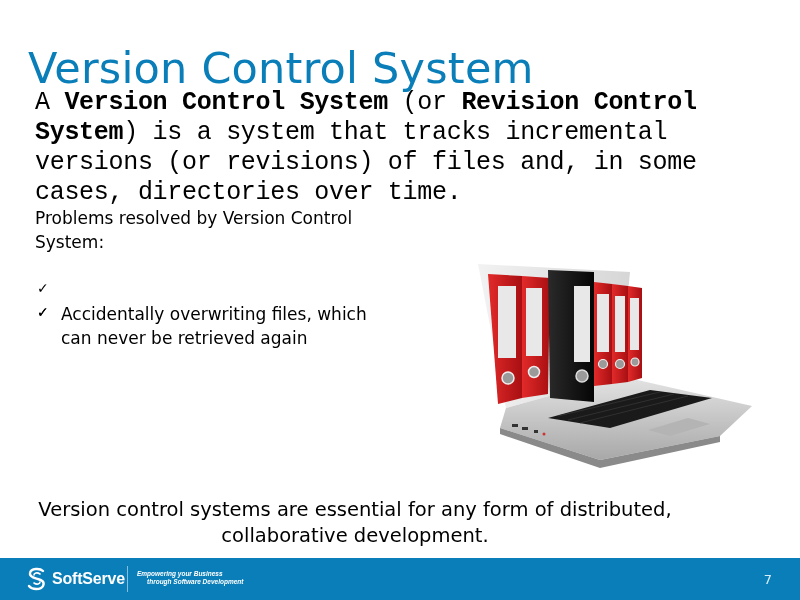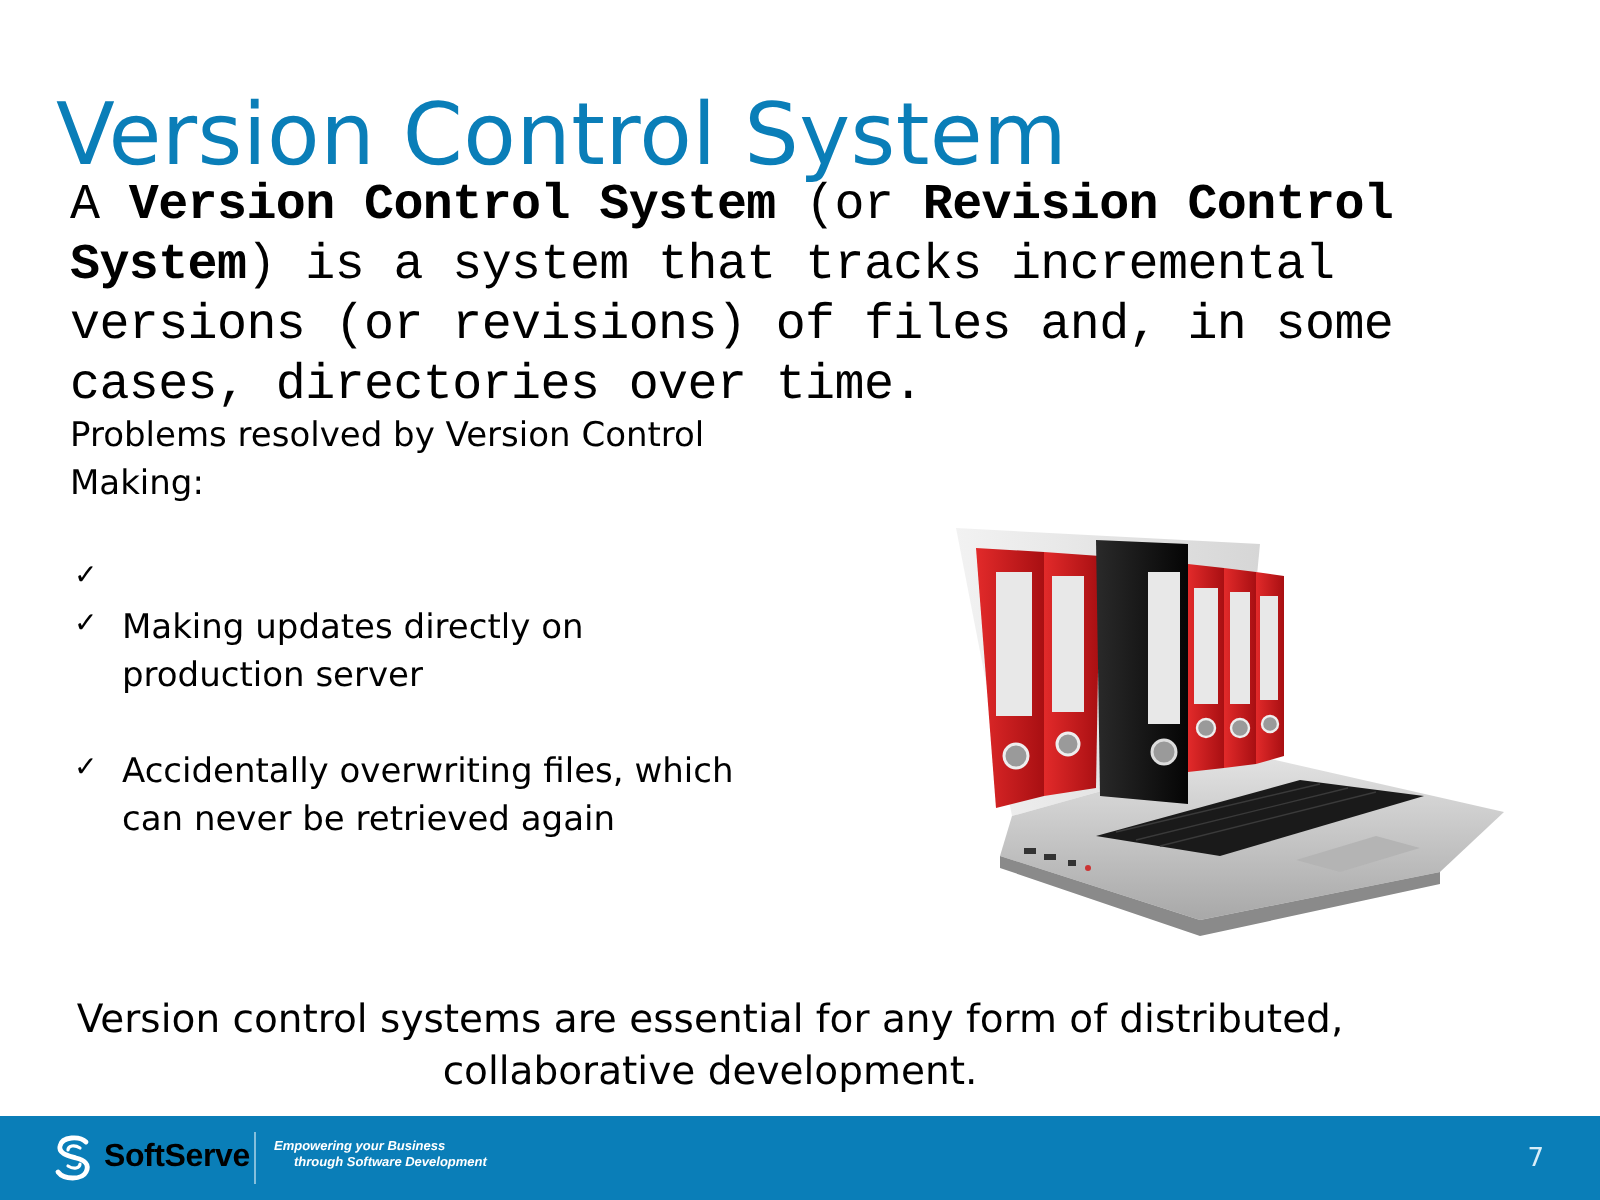--- a/index.html
+++ b/index.html
@@ -93,21 +93,21 @@
       width: 800px;
       height: 42px;
       background: #0a7eb8;
     }
     .logo {
       position: absolute;
       left: 26px;
       top: 9px;
       display: flex;
       align-items: center;
-      color: #000000;
+      color: #ffffff;
     }
     .logo-mark {
       width: 22px;
       height: 24px;
     }
     .logo-text {
       font-family: "Liberation Sans", sans-serif;
       font-weight: bold;
       font-size: 16px;
       margin-left: 4px;
@@ -145,29 +145,28 @@
   </style>
 </head>
 <body>
 
 <h1 class="slide-title">Version Control System</h1>
 
 <div class="intro">
   <span>A </span><b>Version Control System</b><span> (or </span><b>Revision Control System</b><span>) is a system that tracks incremental versions (or revisions) of files and, in some cases, directories over time.</span>
 </div>
 
-<div class="problems-heading">Problems resolved by Version Control Making:</div>
+<div class="problems-heading">Problems resolved by Version Control System:</div>
 
 <ul class="problem-list">
   <li class="problem-item">
     <span class="check">✓</span>
   </li>
   <li class="problem-item">
     <span class="check">✓</span>
-    <span>Making updates directly on production server</span>
   </li>
   <li class="problem-item">
     <span class="check">✓</span>
     <span>Accidentally overwriting files, which can never be retrieved again</span>
   </li>
 </ul>
 
 <div class="illustration">
   <svg width="290" height="210" viewBox="0 0 290 210">
     <defs>

